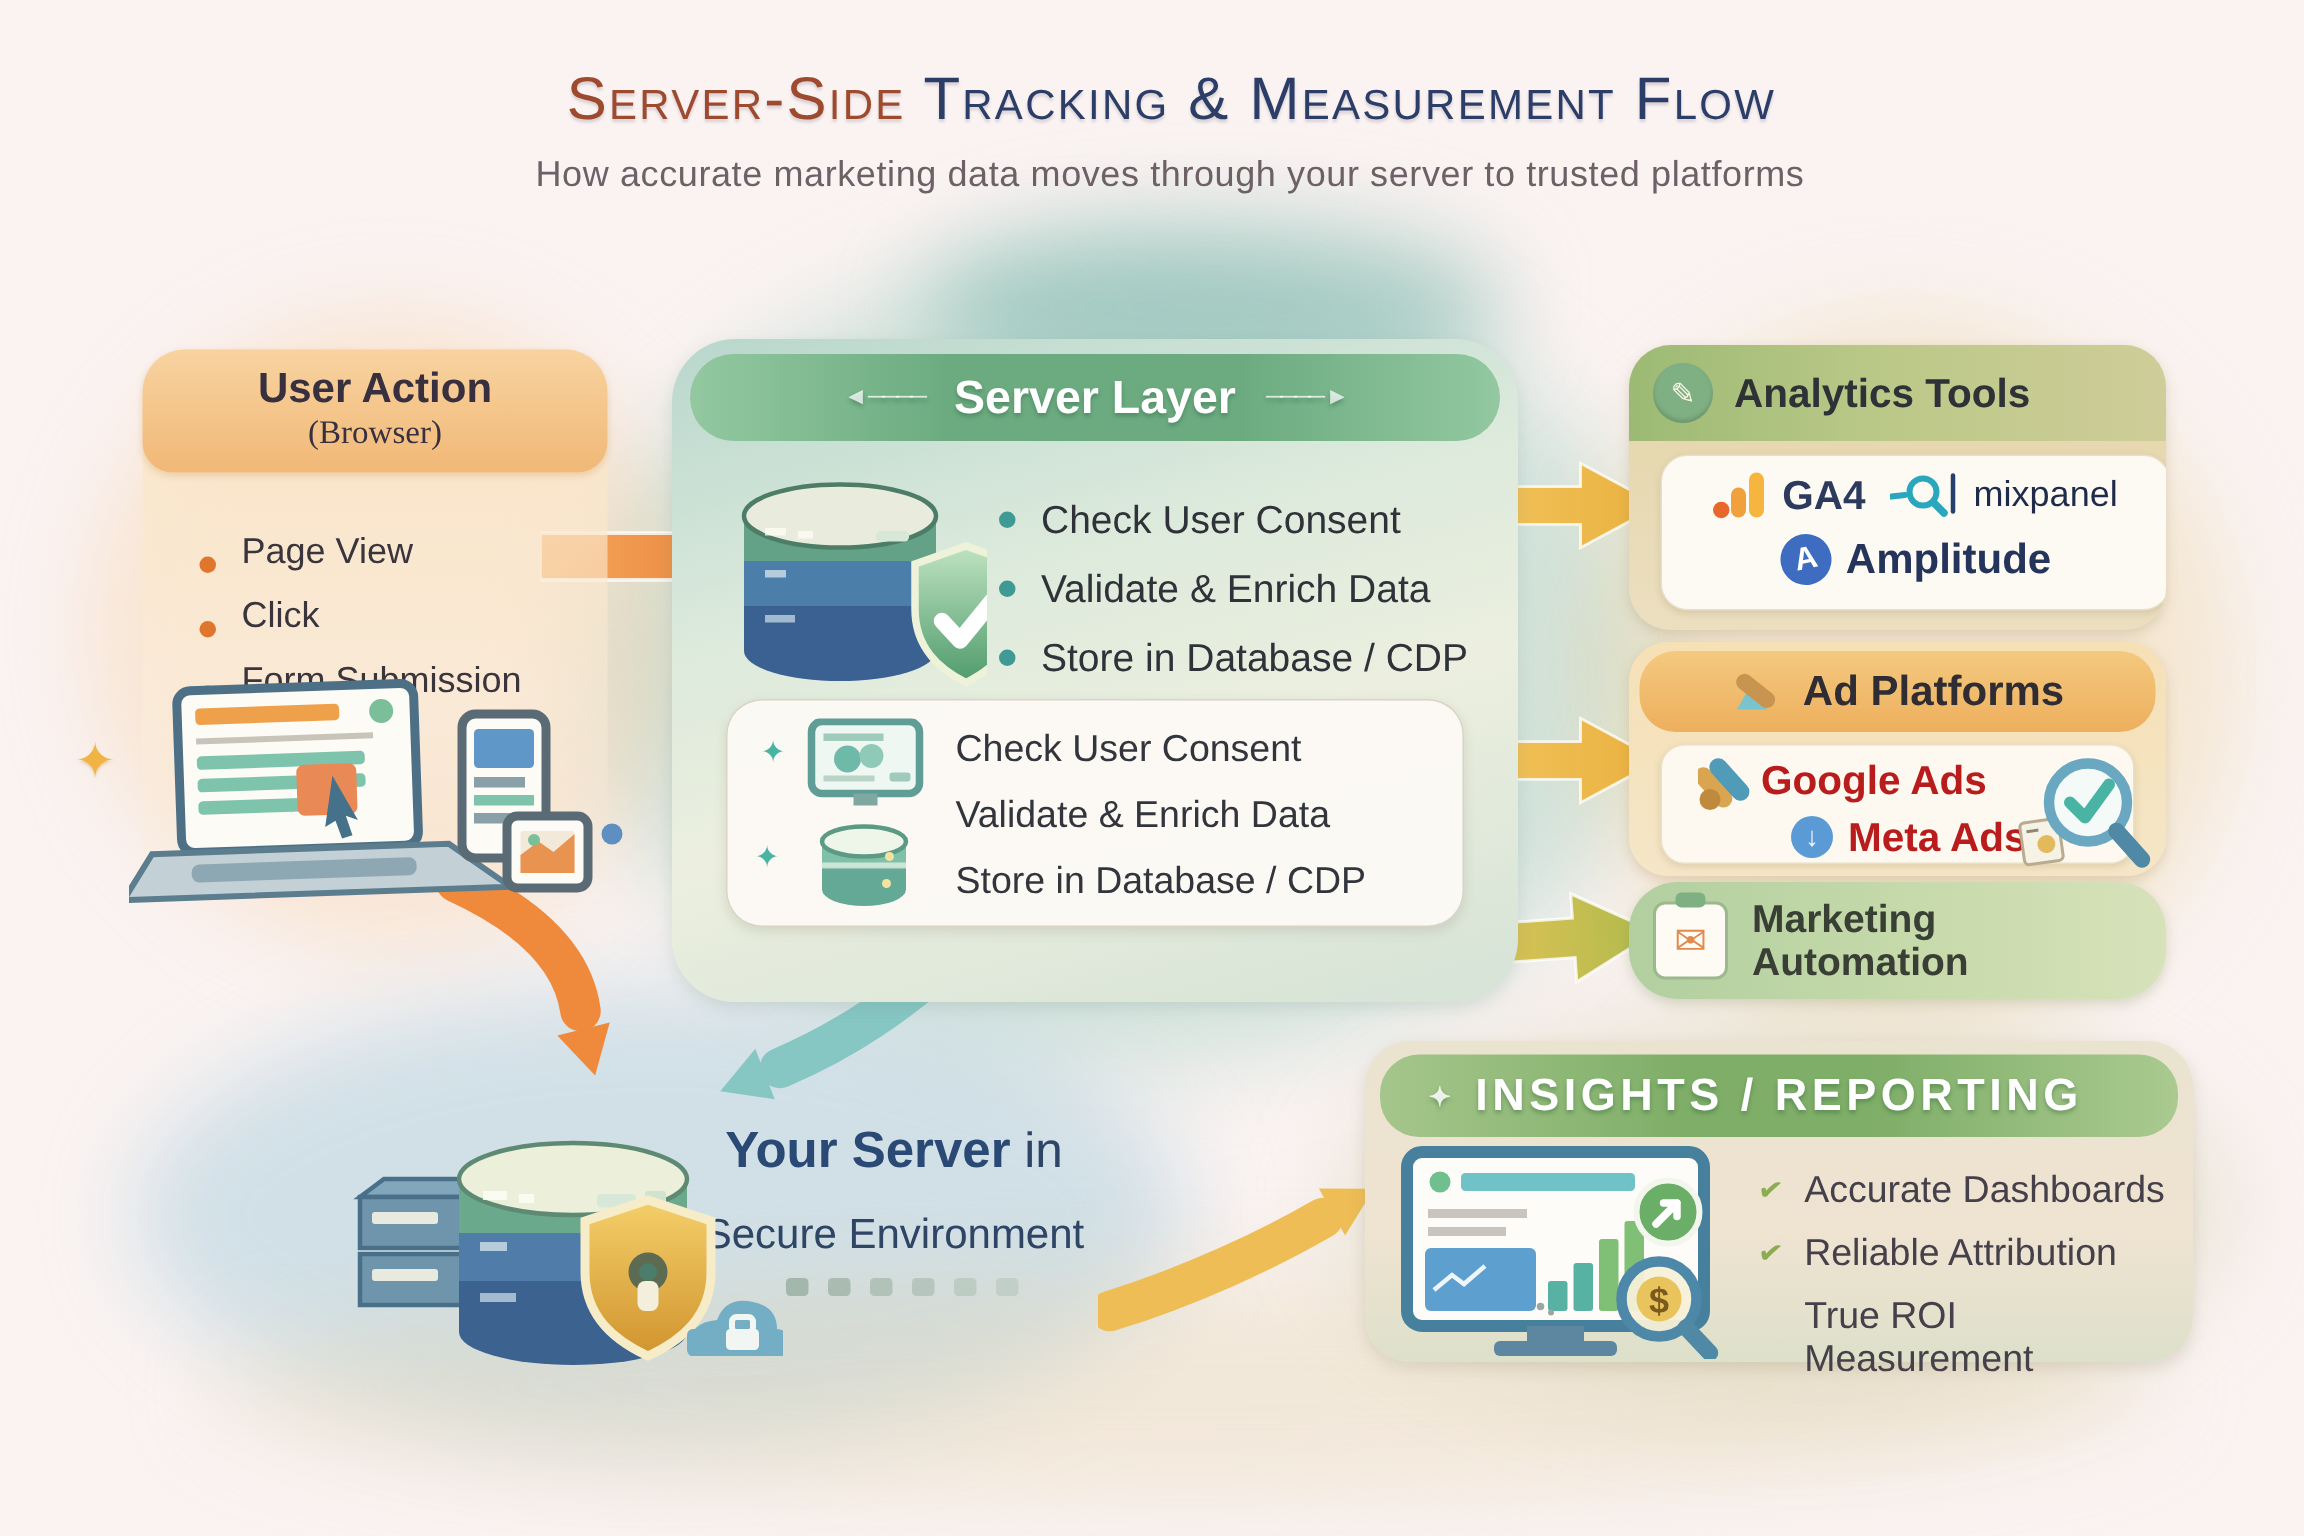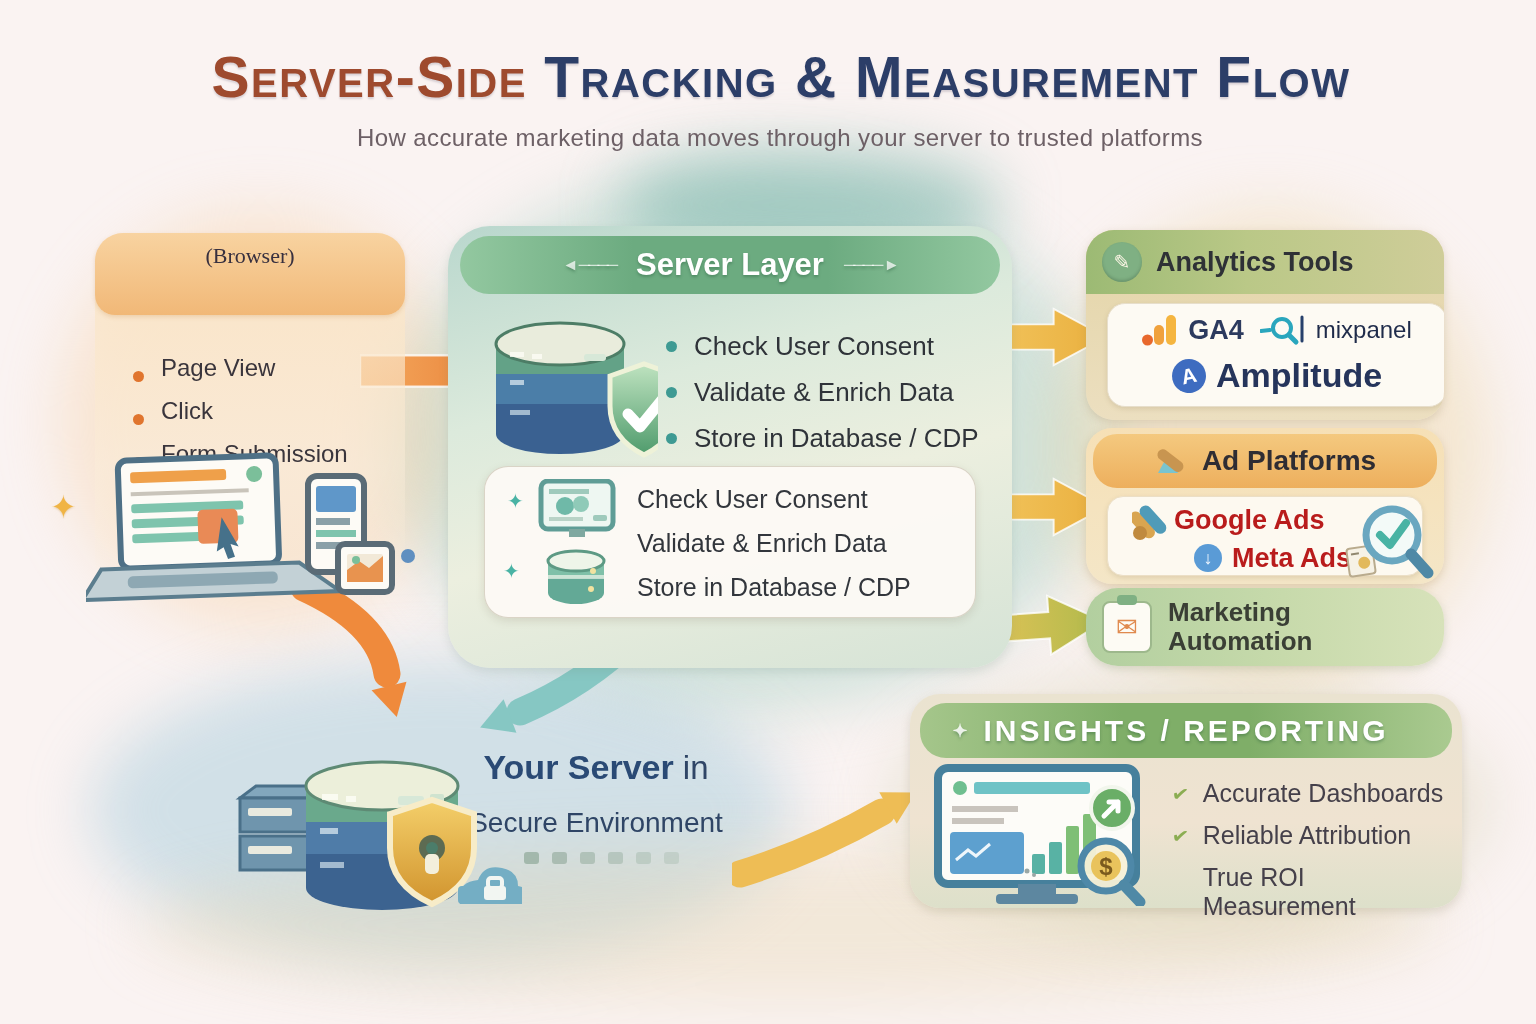--- a/index.html
+++ b/index.html
@@ -17,21 +17,21 @@
   .blob-tealtop { left:620px; top:150px; width:380px; height:110px; background:rgba(120,180,170,0.55); border-radius:45%; }
   .blob-orange  { left:60px;  top:210px; width:400px; height:420px; background:rgba(246,198,142,0.32); }
   .blob-sand    { left:1050px;top:210px; width:440px; height:480px; background:rgba(236,212,160,0.40); }
   .blob-blue    { left:90px;  top:660px; width:700px; height:300px; background:rgba(152,198,216,0.42); }
   .blob-sandbot { left:140px; top:850px; width:1300px;height:150px; background:rgba(226,207,166,0.32); }
   .blob-insg    { left:890px; top:670px; width:600px; height:270px; background:rgba(206,204,166,0.35); }
 
   
   .title-wrap { position:absolute; top:44px; left:0; width:100%; text-align:center; }
   .main-title {
-    font-size:57px; font-weight:bold; font-variant:small-caps; letter-spacing:1.5px;
+    font-size:40px; font-weight:normal; font-variant:small-caps; letter-spacing:1.5px;
     text-shadow:0 2px 2px rgba(60,50,80,0.18);
     padding-left:26px;
   }
   .title-accent { color:#9e4a2e; }
   .title-main   { color:#2c3e68; }
   .subtitle { margin-top:14px; font-size:24px; color:#6d6066; letter-spacing:0.4px;padding-left:24px; }
 
   
   .hdr-white { color:#fff; text-shadow:0 2px 3px rgba(30,80,50,0.35); }
 
@@ -78,21 +78,21 @@
     box-shadow:inset 0 -2px 3px rgba(60,90,60,0.3); }
   .an-title { font-size:27px; font-weight:bold; color:#2e3136; }
   .an-card { position:absolute; left:21px; top:73px; width:340px; height:104px; border-radius:18px;
     background:#fdfaf3; border:1px solid #e7decb; box-shadow:0 2px 5px rgba(140,120,80,0.2); }
   .an-row { display:flex; align-items:center; justify-content:center; gap:10px; margin-top:8px; }
   .ga4-label { font-size:27px; font-weight:bold; color:#2c3a5e; margin-right:6px; }
   .mixpanel-label { font-size:24px; color:#1f2b4a; }
   .amp-circle { width:34px; height:34px; border-radius:50%; background:#3e6cc0; color:#fff;
     font-size:21px; font-weight:bold; display:flex; align-items:center; justify-content:center;
     transform:rotate(-12deg); }
-  .amp-label { font-size:34px; font-weight:bold; color:#25345b; }
+  .amp-label { font-size:28px; font-weight:bold; color:#25345b; }
 
   .ad-box { left:1086px; top:428px; width:358px; height:156px; border-radius:26px; overflow:visible;
     background:linear-gradient(180deg,#f6e0b6,#f4e6c7); box-shadow:0 3px 8px rgba(170,130,70,0.25); }
   .ad-head { position:absolute; left:7px; right:7px; top:6px; height:54px; border-radius:24px;
     display:flex; align-items:center; justify-content:center; gap:12px;
     background:linear-gradient(180deg,#f4c97f,#edaf5d); font-size:28px; font-weight:bold; color:#2f2d33; }
   .ad-card { position:absolute; left:21px; top:68px; width:316px; height:80px; border-radius:16px;
     background:#fdf9f0; border:1px solid #ecdfc6; box-shadow:0 2px 5px rgba(140,120,80,0.2); }
   .ad-row { display:flex; align-items:center; gap:10px; padding-left:66px; height:38px; }
   .ad-row.second { padding-left:86px; }
@@ -199,20 +199,21 @@
     <polygon points="0,-18 32,0 0,18" fill="#86c7c3" transform="translate(42,104) rotate(159)"></polygon>
   </svg>
 
   <svg class="abs" style="left:732px; top:772px;" width="190" height="118" viewBox="0 0 190 118">
     <path d="M8,102 C60,86 112,62 150,40" stroke="#eebd55" stroke-width="27" fill="none" stroke-linecap="round"></path>
     <polygon points="0,-18 32,0 0,18" fill="#eebd55" transform="translate(156,36) rotate(-29)"></polygon>
   </svg>
 
   <div class="abs ua-box">
     <div class="ua-head">
+      <div class="ua-title">User Action</div>
       <div class="ua-sub">(Browser)</div>
     </div>
     <ul class="ua-list">
       <li>
           <span class="dot dot-orange"></span>
           <span>Page View</span>
         </li>
       <li>
           <span class="dot dot-orange"></span>
           <span>Click</span>

